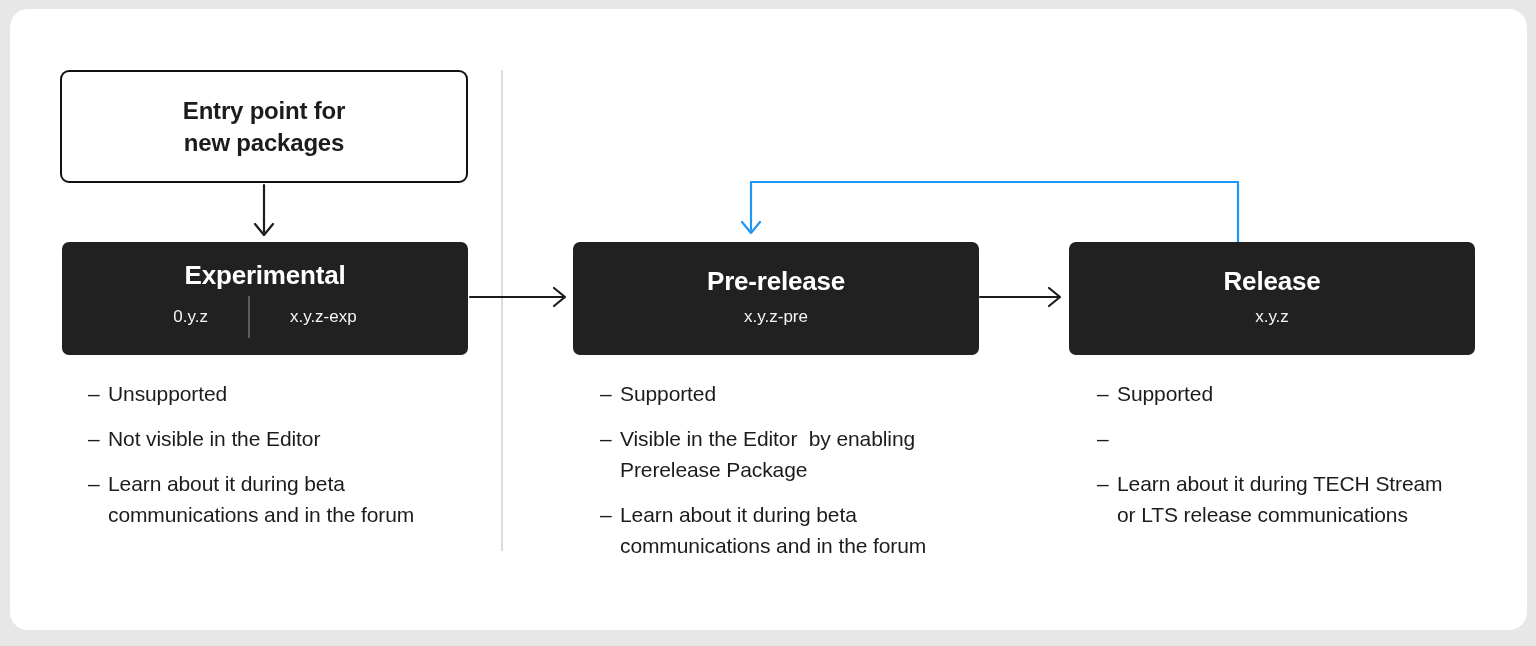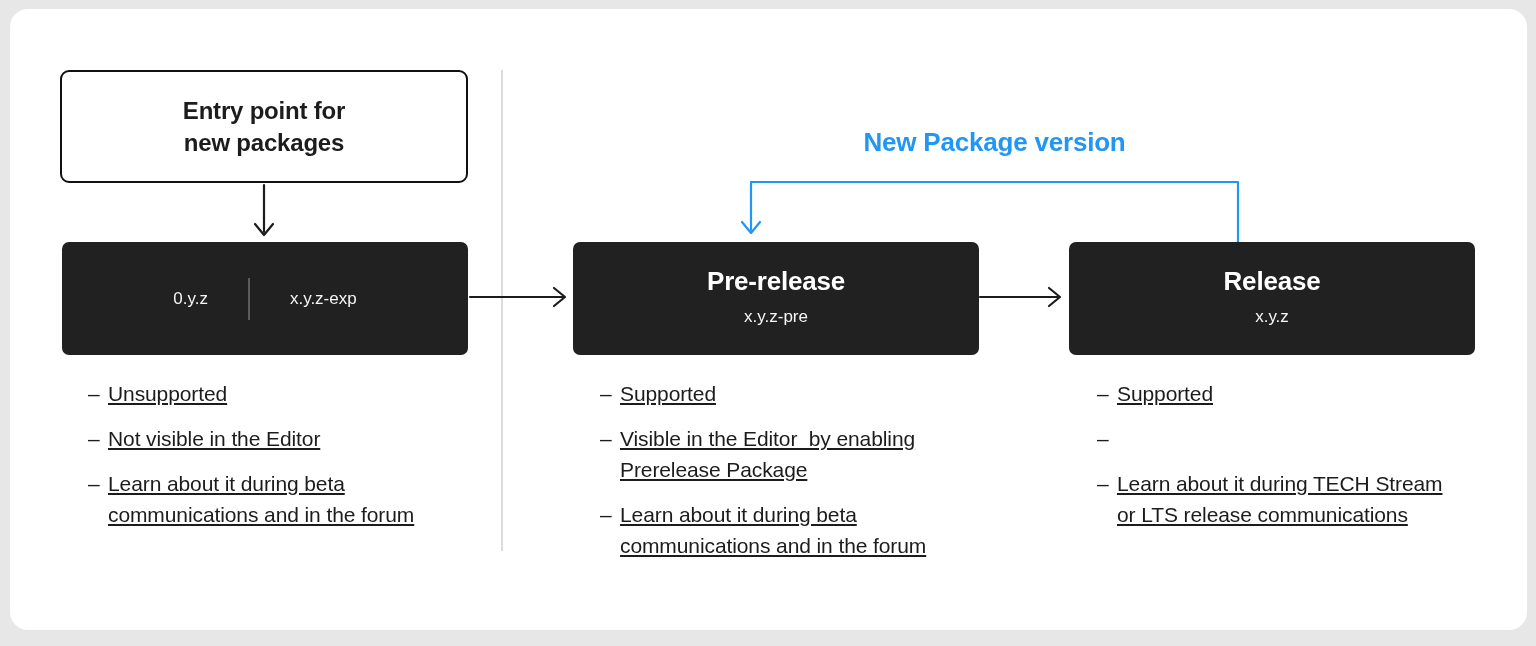--- a/index.html
+++ b/index.html
@@ -72,21 +72,21 @@
   .bullet-col.c0 { left: 88px; }
   .bullet-col.c1 { left: 600px; }
   .bullet-col.c2 { left: 1097px; }
   .bullet-item { display: flex; margin-bottom: 14px; }
   .bullet-dash {
     flex: 0 0 20px;
     font-size: 21px; line-height: 31px;
   }
   .bullet-text {
     font-size: 21px; line-height: 31px;
-    white-space: pre-wrap; letter-spacing: -0.1px; text-decoration: underline;
+    white-space: pre-wrap; letter-spacing: -0.1px;
   }
 
   
   svg.overlay {
     position: absolute; left: 0; top: 0;
     width: 1536px; height: 646px;
     pointer-events: none;
   }
   .stroke-dark { stroke: #1c1c1c; stroke-width: 2.2; fill: none; stroke-linecap: round; stroke-linejoin: round; }
   .stroke-blue { stroke: #2196f3; stroke-width: 2.2; fill: none; stroke-linecap: round; stroke-linejoin: round; }
@@ -122,23 +122,23 @@
       <path class="stroke-blue" d="M1238 242 V 182 H 751 V 230"></path>
       <path class="stroke-blue" d="M742 222 L751 233 L760 222"></path>
     </g>
   </svg>
 
   <div class="entry-box">
     <div class="label">Entry point for
 new packages</div>
   </div>
 
-  <div class="new-version-label">New Package version</div>
 
   <div class="stage-box s0">
+    <div class="stage-title">Experimental</div>
     <div class="version-row">
       <span class="stage-version">0.y.z</span>
       <span class="vdiv"></span>
       <span class="stage-version">x.y.z-exp</span>
     </div>
   </div>
 
   <div class="stage-box s1">
     <div class="stage-title">Pre-release</div>
     <div class="stage-version">x.y.z-pre</div>

